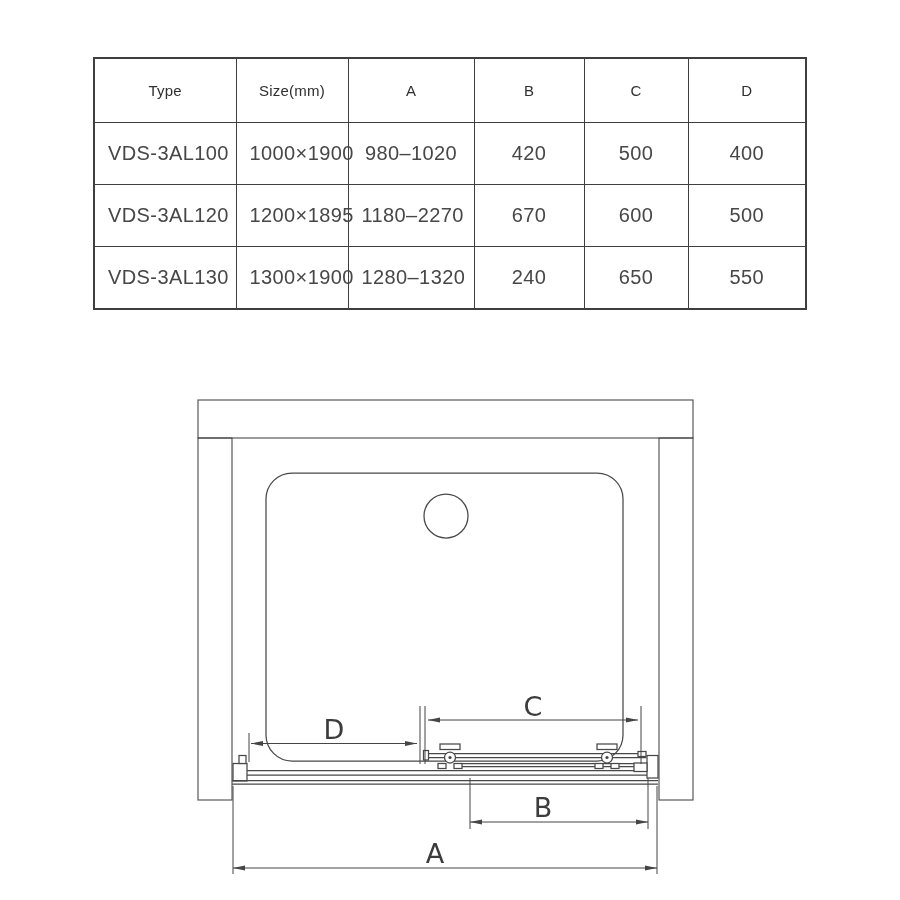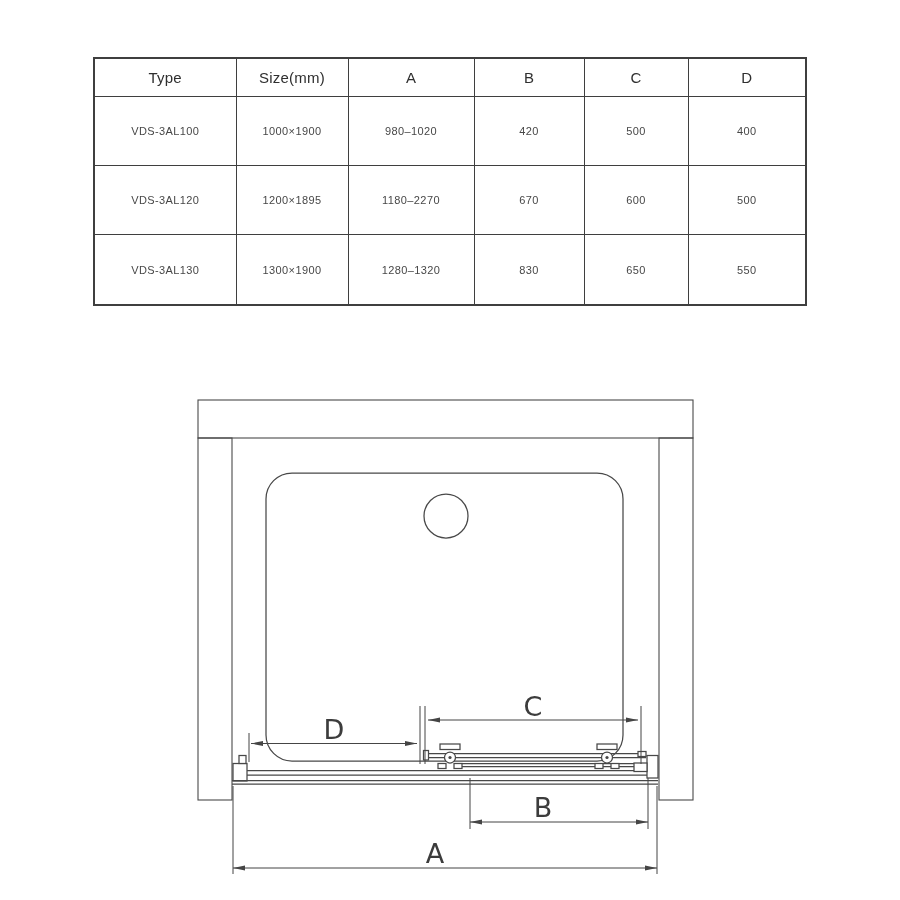--- a/index.html
+++ b/index.html
@@ -3,24 +3,24 @@
 <meta charset="utf-8">
 <style>
   html,body{margin:0;padding:0;background:#ffffff;}
   .page{position:relative;width:900px;height:900px;background:#fff;overflow:hidden;
         font-family:"Liberation Sans", sans-serif;}
   
   table.spec{position:absolute;left:93px;top:57px;width:712px;height:249px;
              border-collapse:collapse;table-layout:fixed;background:#fff;}
   table.spec th, table.spec td{
       border:1.7px solid #3f3f3f;text-align:center;vertical-align:middle;
-      padding:0;white-space:nowrap;margin-left:48px;}
+      padding:13px;white-space:nowrap;margin-left:48px;}
   table.spec{border:2.2px solid #3f3f3f;}
   table.spec th{font-size:15px;font-weight:400;color:#2f2f2f;height:37px;letter-spacing:.2px;}
-  table.spec td{font-size:11px;color:#474747;height:35px;letter-spacing:.4px;}
+  table.spec td{font-size:20px;color:#474747;height:35px;letter-spacing:.4px;}
   td.type-cell{letter-spacing:.2px;}
   
   svg.diagram{position:absolute;left:0;top:0;width:900px;height:900px;}
   .thin{stroke:#4a4a4a;stroke-width:1.1;fill:none;}
   .mid{stroke:#484848;stroke-width:1.25;fill:none;}
   .dim{stroke:#454545;stroke-width:1;fill:none;}
   .solid{fill:#454545;stroke:none;}
   .whitefill{fill:#ffffff;}
   text.dimlabel{font-family:"DejaVu Sans", sans-serif;font-size:27px;fill:#3c3c3c;
                 text-anchor:middle;}
@@ -63,21 +63,21 @@
         <td>1200×1895</td>
         <td>1180–2270</td>
         <td>670</td>
         <td>600</td>
         <td>500</td>
       </tr>
       <tr>
         <td class="type-cell">VDS-3AL130</td>
         <td>1300×1900</td>
         <td>1280–1320</td>
-        <td>830</td>
+        <td>240</td>
         <td>650</td>
         <td>550</td>
       </tr>
     </tbody>
   </table>
 
   <svg class="diagram" viewBox="0 0 900 900">
     <defs>
       <pattern id="brickP" x="198" y="400" width="25" height="38" patternUnits="userSpaceOnUse">
         <rect width="25" height="38" fill="#ffffff"></rect>

